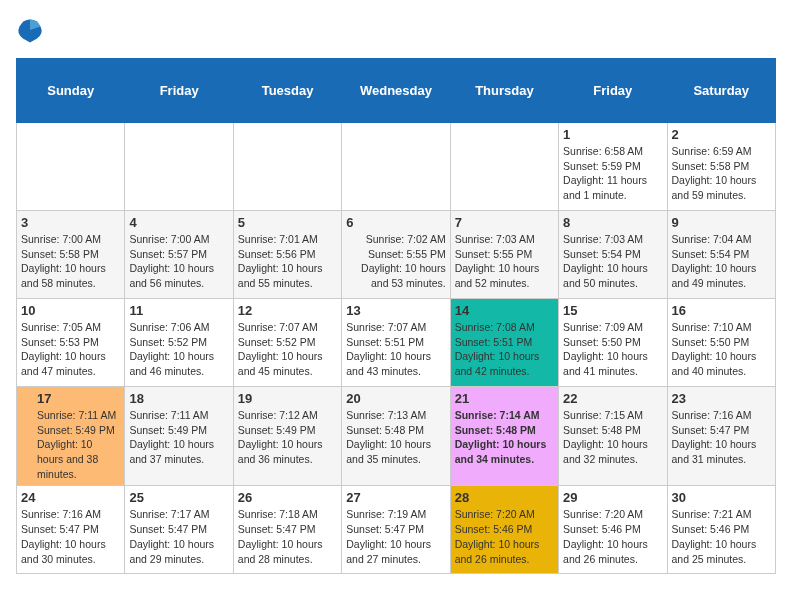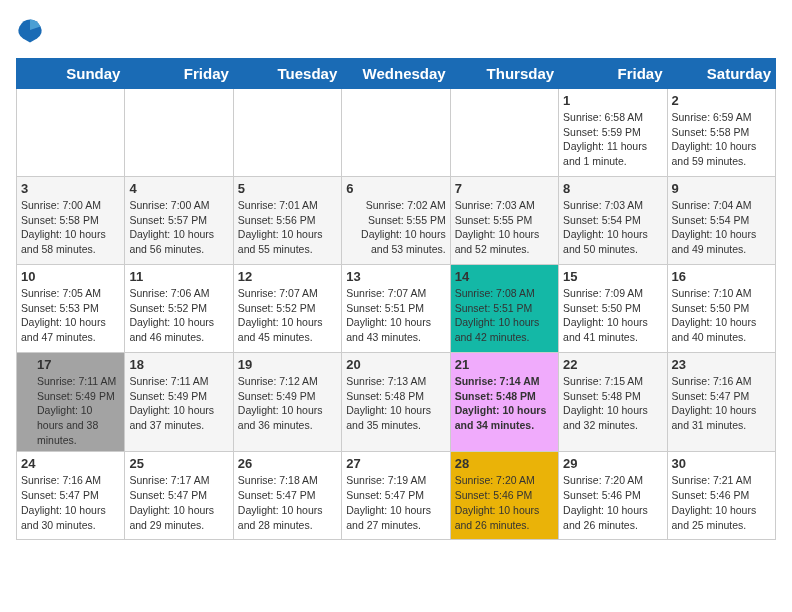--- a/index.html
+++ b/index.html
@@ -46,24 +46,24 @@
       color: #555;
     }
     .calendar {
       width: 100%;
       border-collapse: collapse;
       border: 1px solid #ccc;
     }
     .calendar th {
       background: #1a6bb5;
       color: #fff;
-      padding: 6px 4px;
-      font-size: 15px;
+      padding: 24px 4px;
+      font-size: 13px;
       font-weight: bold;
-      text-align: right;
+      text-align: center;
       border: 1px solid #1a6bb5;
     }
     .calendar td {
       vertical-align: top;
       padding: 4px 4px;
       font-size: 11px;
       color: #333;
       border: 1px solid #ccc;
       width: calc(100% / 7);
       min-height: 80px;
@@ -226,21 +226,21 @@
 Daylight: 10 hours and 41 minutes.</div>
         </td>
         <td style="background: rgb(255, 255, 255);">
           <span class="day-num">16</span>
           <div class="day-info" style="white-space: pre-line;">Sunrise: 7:10 AM
 Sunset: 5:50 PM
 Daylight: 10 hours and 40 minutes.</div>
         </td>
       </tr>
       <tr>
-        <td style="background: #a3a3a3; padding-left: 20px;">
+        <td style="background: #fdba74; padding-left: 20px;">
           <span class="day-num">17</span>
           <div class="day-info" style="white-space: pre-line;">Sunrise: 7:11 AM
 Sunset: 5:49 PM
 Daylight: 10 hours and 38 minutes.</div>
         </td>
         <td style="background: rgb(245, 245, 245);">
           <span class="day-num">18</span>
           <div class="day-info" style="white-space: pre-line;">Sunrise: 7:11 AM
 Sunset: 5:49 PM
 Daylight: 10 hours and 37 minutes.</div>

